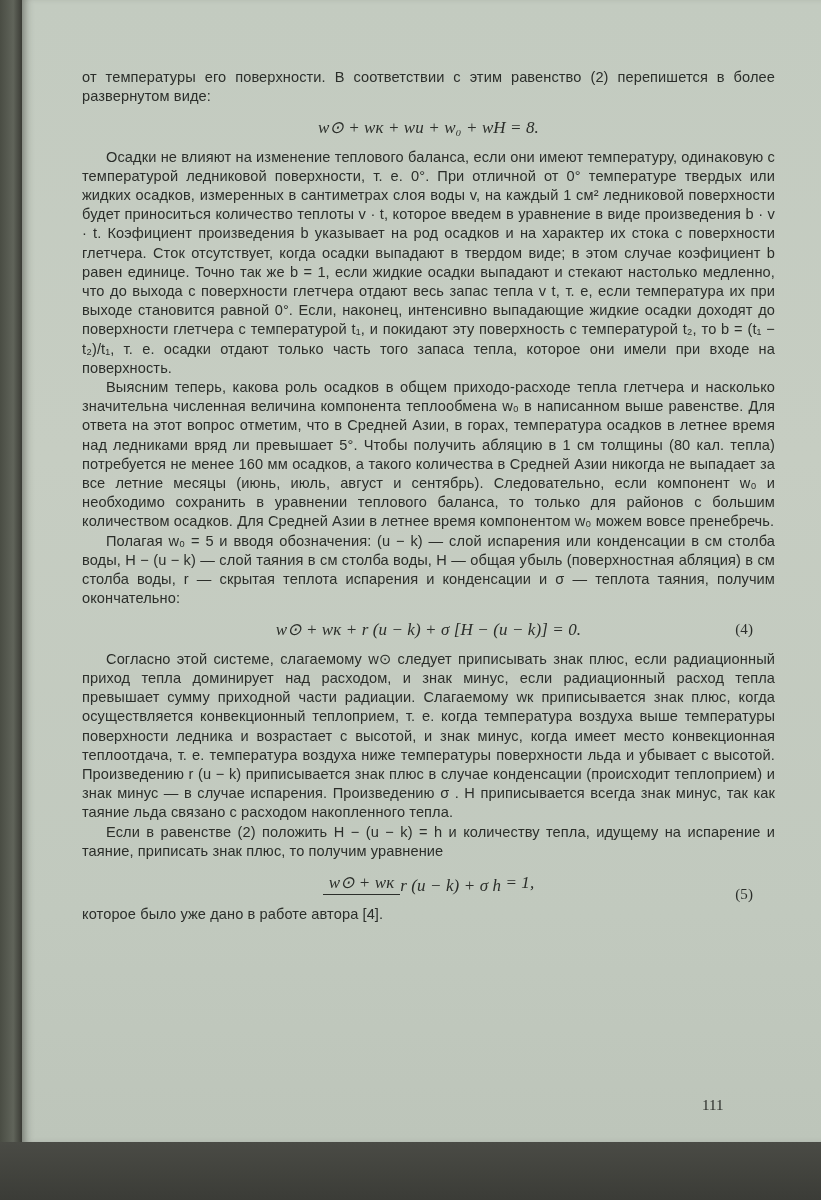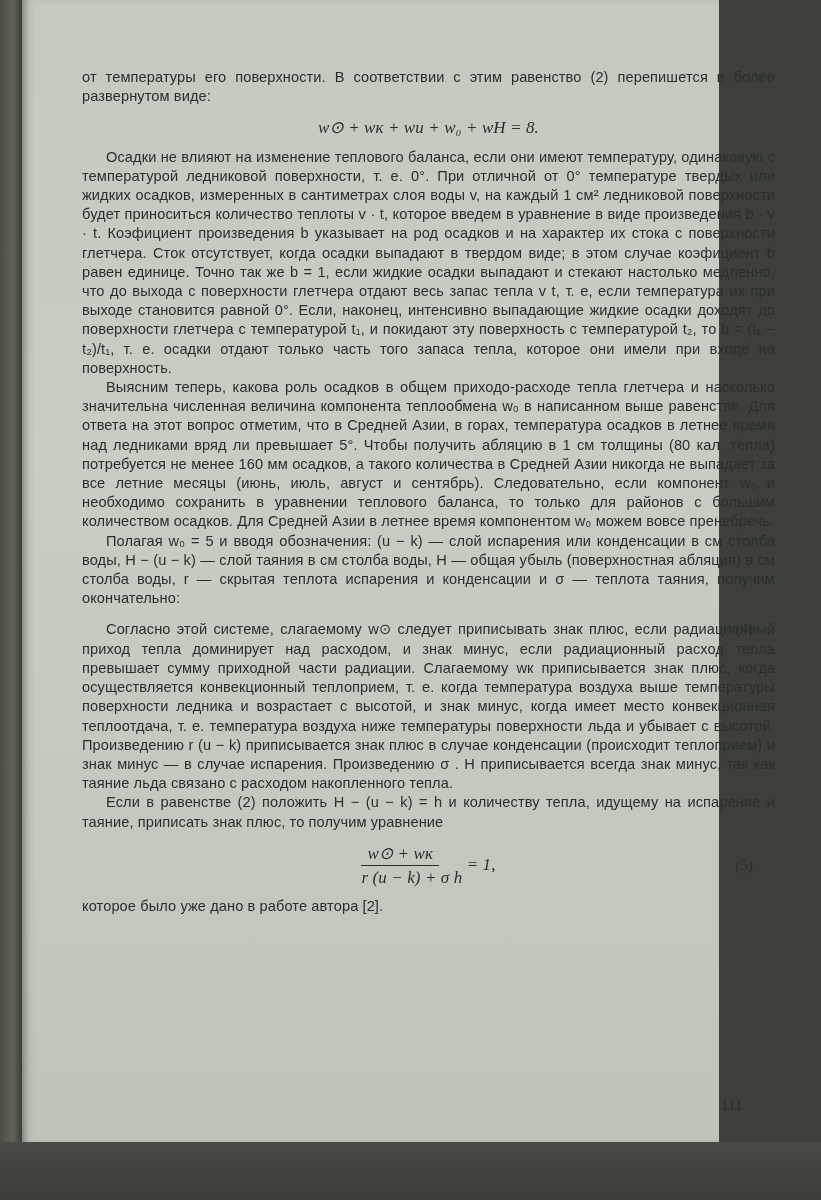--- a/index.html
+++ b/index.html
@@ -7,21 +7,21 @@
     width:821px; height:1200px; overflow:hidden;
     background:#3c4038;
     font-family:"Liberation Serif", "DejaVu Serif", serif;
     position:relative;
   }
   .left-dark {
     position:absolute; left:0; top:0; width:22px; height:1200px;
     background:linear-gradient(to right,#4a4d44,#60645a 60%,#3a3b35);
   }
   .page {
-    position:absolute; left:22px; top:0; width:697px; height:1142px;
+    position:absolute; left:22px; top:0; width:799px; height:1142px;
     background:linear-gradient(180deg,#c3cbc0 0%,#c6cdc2 40%,#c1c9be 80%,#bdc5ba 100%);
     box-shadow: inset 8px 0 10px -6px rgba(40,40,35,0.55);
   }
   .bottom-dark {
     position:absolute; left:0; top:1142px; width:821px; height:58px;
     background:linear-gradient(#4a4b45,#3b3c37);
   }
   .content {
     position:absolute; left:60px; top:68px; width:693px;
     color:#2b2e2a; font-size:14.6px; line-height:19.2px;
@@ -31,51 +31,52 @@
   }
   .content p { margin:0; }
   .indent { text-indent:24px; }
   .formula {
     text-align:center; font-family:"Liberation Serif", serif; font-style:italic;
     font-size:17px; position:relative; margin:12px 0 10px;
   }
   .formula .num {
     position:absolute; right:22px; top:0; font-style:normal; font-size:15px;
   }
-  .frac { display:inline-flex; flex-direction:column; align-items:flex-start; vertical-align:middle; }
+  .frac { display:inline-flex; flex-direction:row; align-items:flex-end; vertical-align:middle; }
   .frac .top { border-bottom:1px solid #2b2e2a; padding:0 6px 2px; }
   .frac .bot { padding-top:2px; }
   .page-number {
-    position:absolute; left:699px; top:1097px; font-size:15px; color:#2b2e2a;
+    position:absolute; left:680px; top:1097px; font-size:15px; color:#2b2e2a;
     font-family:"Liberation Serif", serif;
   }
 </style>
 </head>
 <body>
 
 <div class="left-dark"></div>
 <div class="page">
   <div class="content">
     <p>от температуры его поверхности. В соответствии с этим равенство (2) перепишется в более развернутом виде:</p>
     <div class="formula">
       <span>w⊙ + wк + wи + w₀ + wH = 8.</span>
     </div>
     <p class="indent">Осадки не влияют на изменение теплового баланса, если они имеют температуру, одинаковую с температурой ледниковой поверхности, т. е. 0°. При отличной от 0° температуре твердых или жидких осадков, измеренных в сантиметрах слоя воды v, на каждый 1 см² ледниковой поверхности будет приноситься количество теплоты v · t, которое введем в уравнение в виде произведения b · v · t. Коэфициент произведения b указывает на род осадков и на характер их стока с поверхности глетчера. Сток отсутствует, когда осадки выпадают в твердом виде; в этом случае коэфициент b равен единице. Точно так же b = 1, если жидкие осадки выпадают и стекают настолько медленно, что до выхода с поверхности глетчера отдают весь запас тепла v t, т. е, если температура их при выходе становится равной 0°. Если, наконец, интенсивно выпадающие жидкие осадки доходят до поверхности глетчера с температурой t₁, и покидают эту поверхность с температурой t₂, то b = (t₁ − t₂)/t₁, т. е. осадки отдают только часть того запаса тепла, которое они имели при входе на поверхность.</p>
     <p class="indent">Выясним теперь, какова роль осадков в общем приходо-расходе тепла глетчера и насколько значительна численная величина компонента теплообмена w₀ в написанном выше равенстве. Для ответа на этот вопрос отметим, что в Средней Азии, в горах, температура осадков в летнее время над ледниками вряд ли превышает 5°. Чтобы получить абляцию в 1 см толщины (80 кал. тепла) потребуется не менее 160 мм осадков, а такого количества в Средней Азии никогда не выпадает за все летние месяцы (июнь, июль, август и сентябрь). Следовательно, если компонент w₀ и необходимо сохранить в уравнении теплового баланса, то только для районов с большим количеством осадков. Для Средней Азии в летнее время компонентом w₀ можем вовсе пренебречь.</p>
     <p class="indent">Полагая w₀ = 5 и вводя обозначения: (u − k) — слой испарения или конденсации в см столба воды, H − (u − k) — слой таяния в см столба воды, H — общая убыль (поверхностная абляция) в см столба воды, r — скрытая теплота испарения и конденсации и σ — теплота таяния, получим окончательно:</p>
     <div class="formula">
+      <span>w⊙ + wк + r (u − k) + σ [H − (u − k)] = 0.</span>
       <span class="num">(4)</span>
     </div>
     <p class="indent">Согласно этой системе, слагаемому w⊙ следует приписывать знак плюс, если радиационный приход тепла доминирует над расходом, и знак минус, если радиационный расход тепла превышает сумму приходной части радиации. Слагаемому wк приписывается знак плюс, когда осуществляется конвекционный теплоприем, т. е. когда температура воздуха выше температуры поверхности ледника и возрастает с высотой, и знак минус, когда имеет место конвекционная теплоотдача, т. е. температура воздуха ниже температуры поверхности льда и убывает с высотой. Произведению r (u − k) приписывается знак плюс в случае конденсации (происходит теплоприем) и знак минус — в случае испарения. Произведению σ . H приписывается всегда знак минус, так как таяние льда связано с расходом накопленного тепла.</p>
     <p class="indent">Если в равенстве (2) положить H − (u − k) = h и количеству тепла, идущему на испарение и таяние, приписать знак плюс, то получим уравнение</p>
     <div class="formula">
       <span class="frac">
         <span class="top">w⊙ + wк</span>
         <span class="bot">r (u − k) + σ h</span>
       </span>
       <span>= 1,</span>
       <span class="num" style="top:12px">(5)</span>
     </div>
-    <p>которое было уже дано в работе автора [2].</p>
+    <p>которое было уже дано в работе автора [4].</p>
   </div>
   <div class="page-number">111</div>
 </div>
 <div class="bottom-dark"></div>
 
 </body></html>

